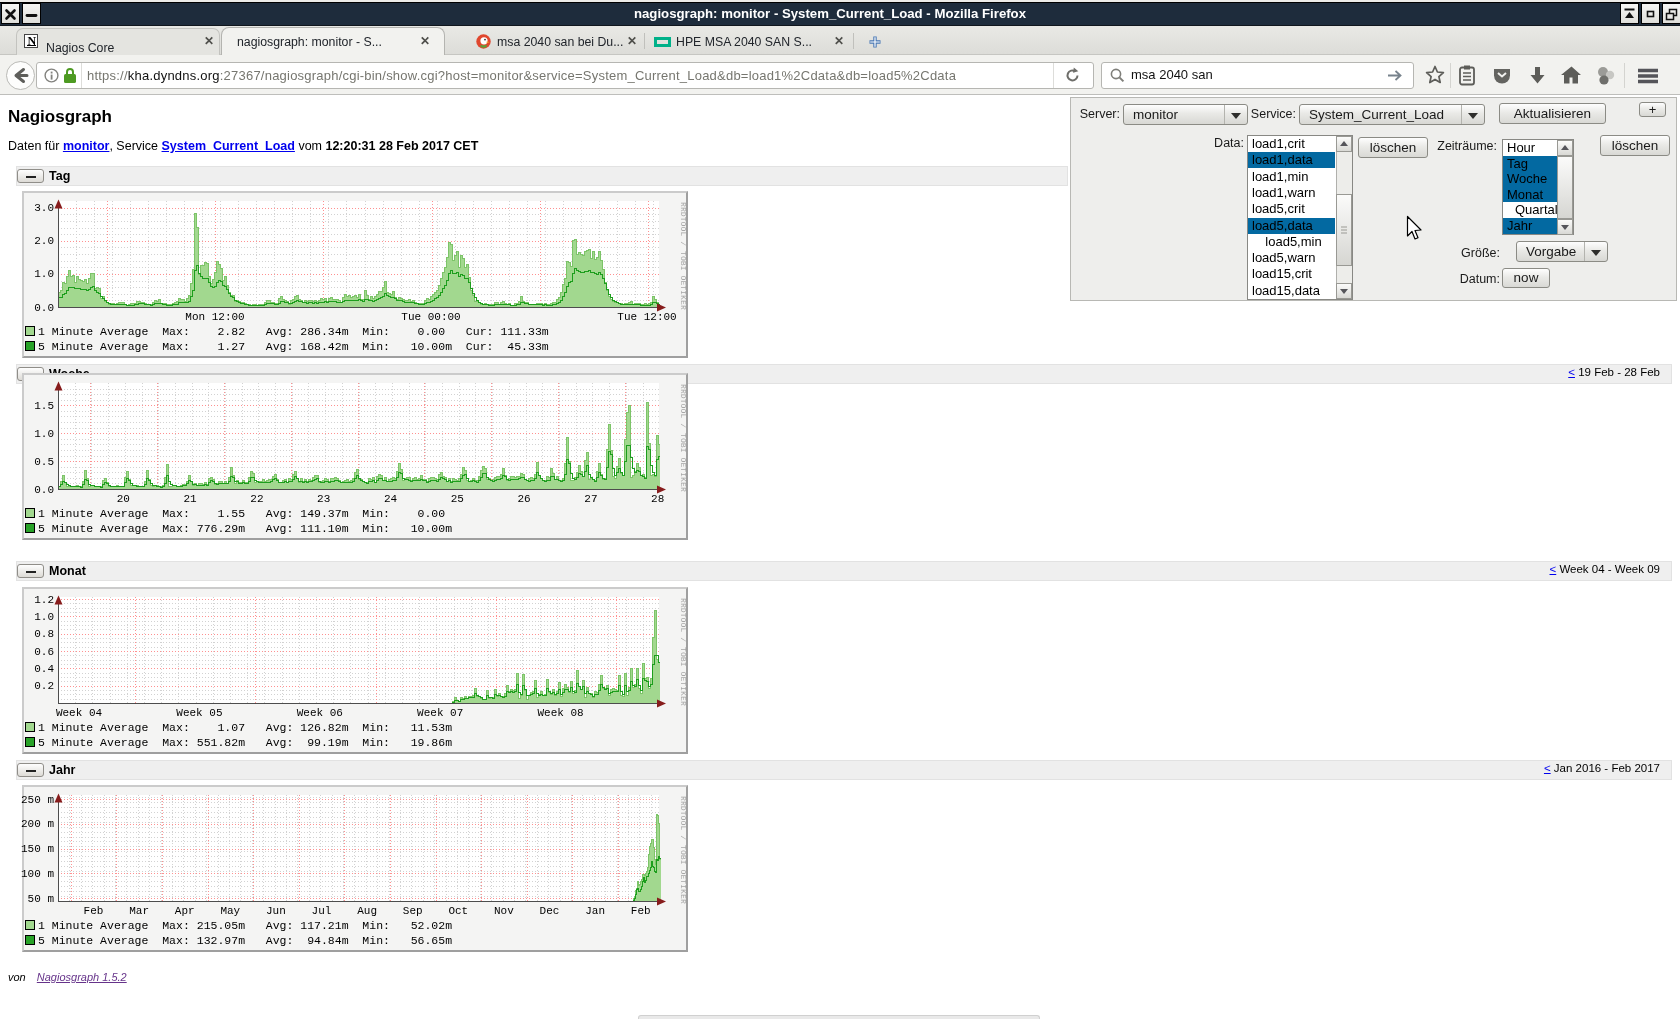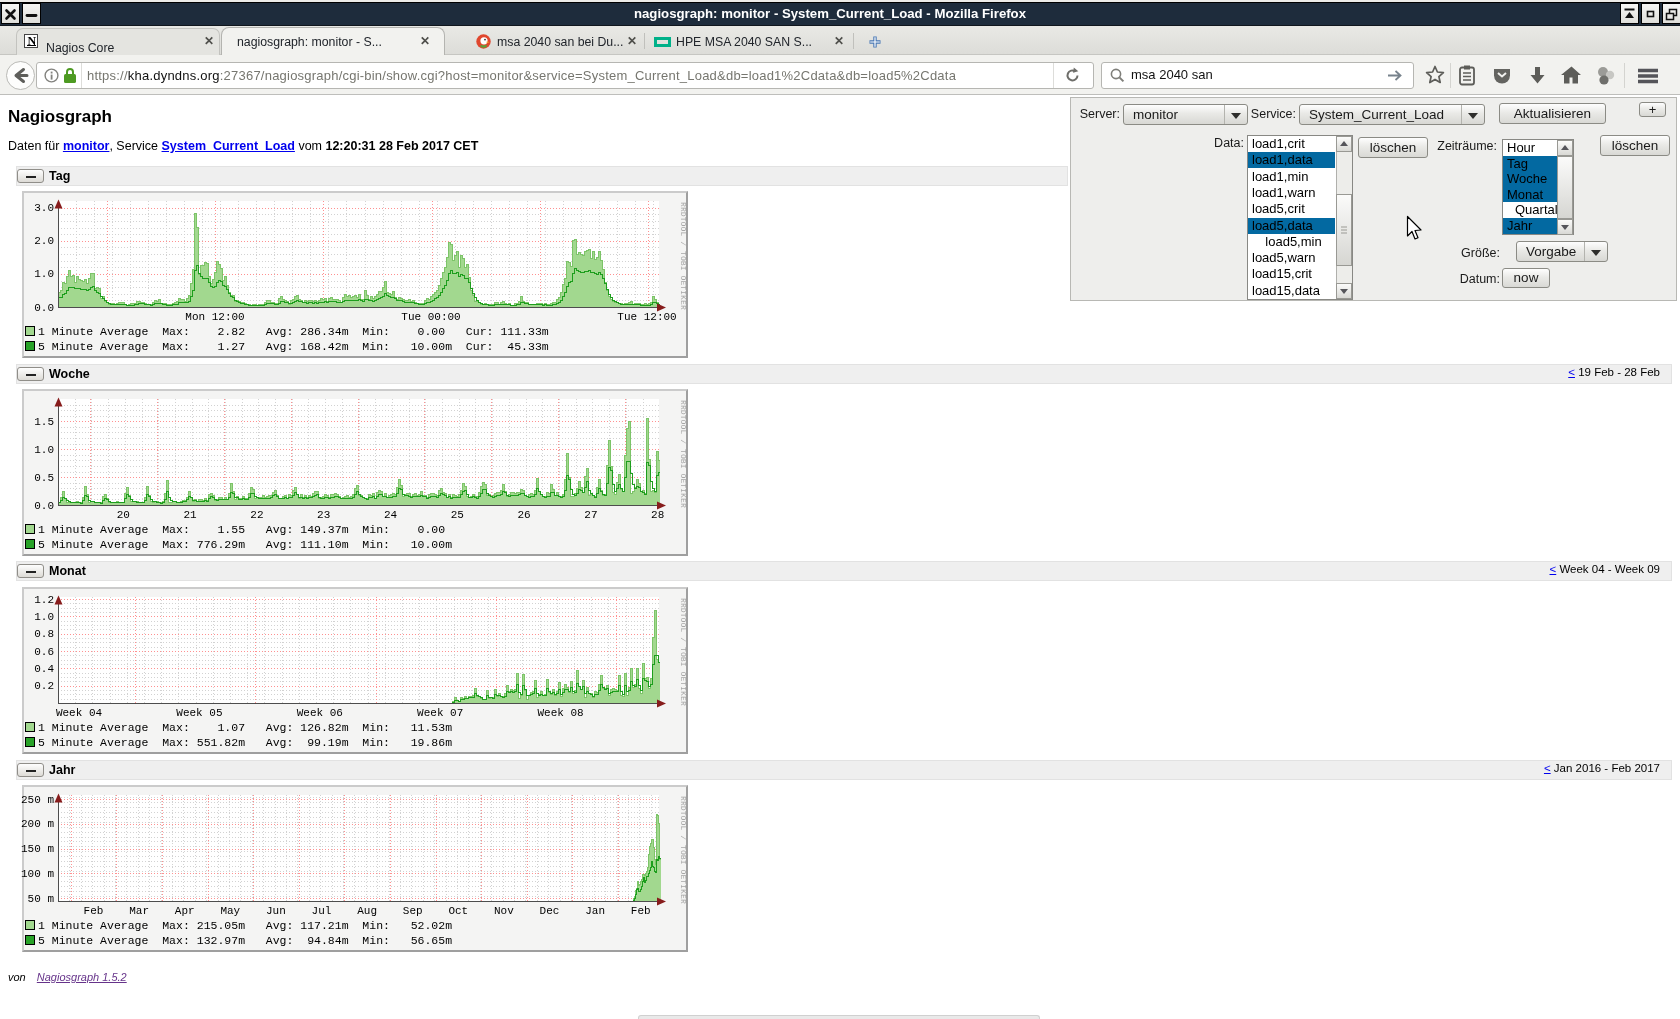--- a/index.html
+++ b/index.html
@@ -307,21 +307,21 @@
       <rect x="1.5" y="148.5" width="9" height="9" fill="#28a228" stroke="#000" stroke-width="1"></rect>
       <text x="14" y="141.5" font-family="Liberation Mono" font-size="11.5px" fill="#000" xml:space="preserve">1 Minute Average  Max:    2.82   Avg: 286.34m  Min:    0.00   Cur: 111.33m</text>
       <text x="14" y="156.5" font-family="Liberation Mono" font-size="11.5px" fill="#000" xml:space="preserve">5 Minute Average  Max:    1.27   Avg: 168.42m  Min:   10.00m  Cur:  45.33m</text>
     </svg>
   </div>
 <div class="secbar" style="top:364px;width:1656px;">
     <span class="minusbtn"></span>
     <b>Woche</b>
   </div>
 <div class="seclink" style="left:1410px;top:366px;width:250px;text-align:right;"><a href="#">&lt;</a> 19 Feb - 28 Feb</div>
-<div class="frame" style="top:389px;">
+<div class="frame" style="top:373px;">
     <svg width="662" height="163" viewBox="0 0 662 163" xmlns="http://www.w3.org/2000/svg" shape-rendering="crispEdges" style="position:absolute;left:0;top:0;overflow:visible">
       <rect x="34" y="8" width="601" height="106" fill="#ffffff"></rect>
       <line x1="34" y1="108.5" x2="635" y2="108.5" stroke="#d2d2d2" stroke-width="1" stroke-dasharray="1,2"></line>
       <line x1="34" y1="103.5" x2="635" y2="103.5" stroke="#d2d2d2" stroke-width="1" stroke-dasharray="1,2"></line>
       <line x1="34" y1="97.5" x2="635" y2="97.5" stroke="#d2d2d2" stroke-width="1" stroke-dasharray="1,2"></line>
       <line x1="34" y1="92.5" x2="635" y2="92.5" stroke="#d2d2d2" stroke-width="1" stroke-dasharray="1,2"></line>
       <line x1="34" y1="86.5" x2="635" y2="86.5" stroke="#d2d2d2" stroke-width="1" stroke-dasharray="1,2"></line>
       <line x1="34" y1="81.5" x2="635" y2="81.5" stroke="#d2d2d2" stroke-width="1" stroke-dasharray="1,2"></line>
       <line x1="34" y1="75.5" x2="635" y2="75.5" stroke="#d2d2d2" stroke-width="1" stroke-dasharray="1,2"></line>
       <line x1="34" y1="69.5" x2="635" y2="69.5" stroke="#d2d2d2" stroke-width="1" stroke-dasharray="1,2"></line>

